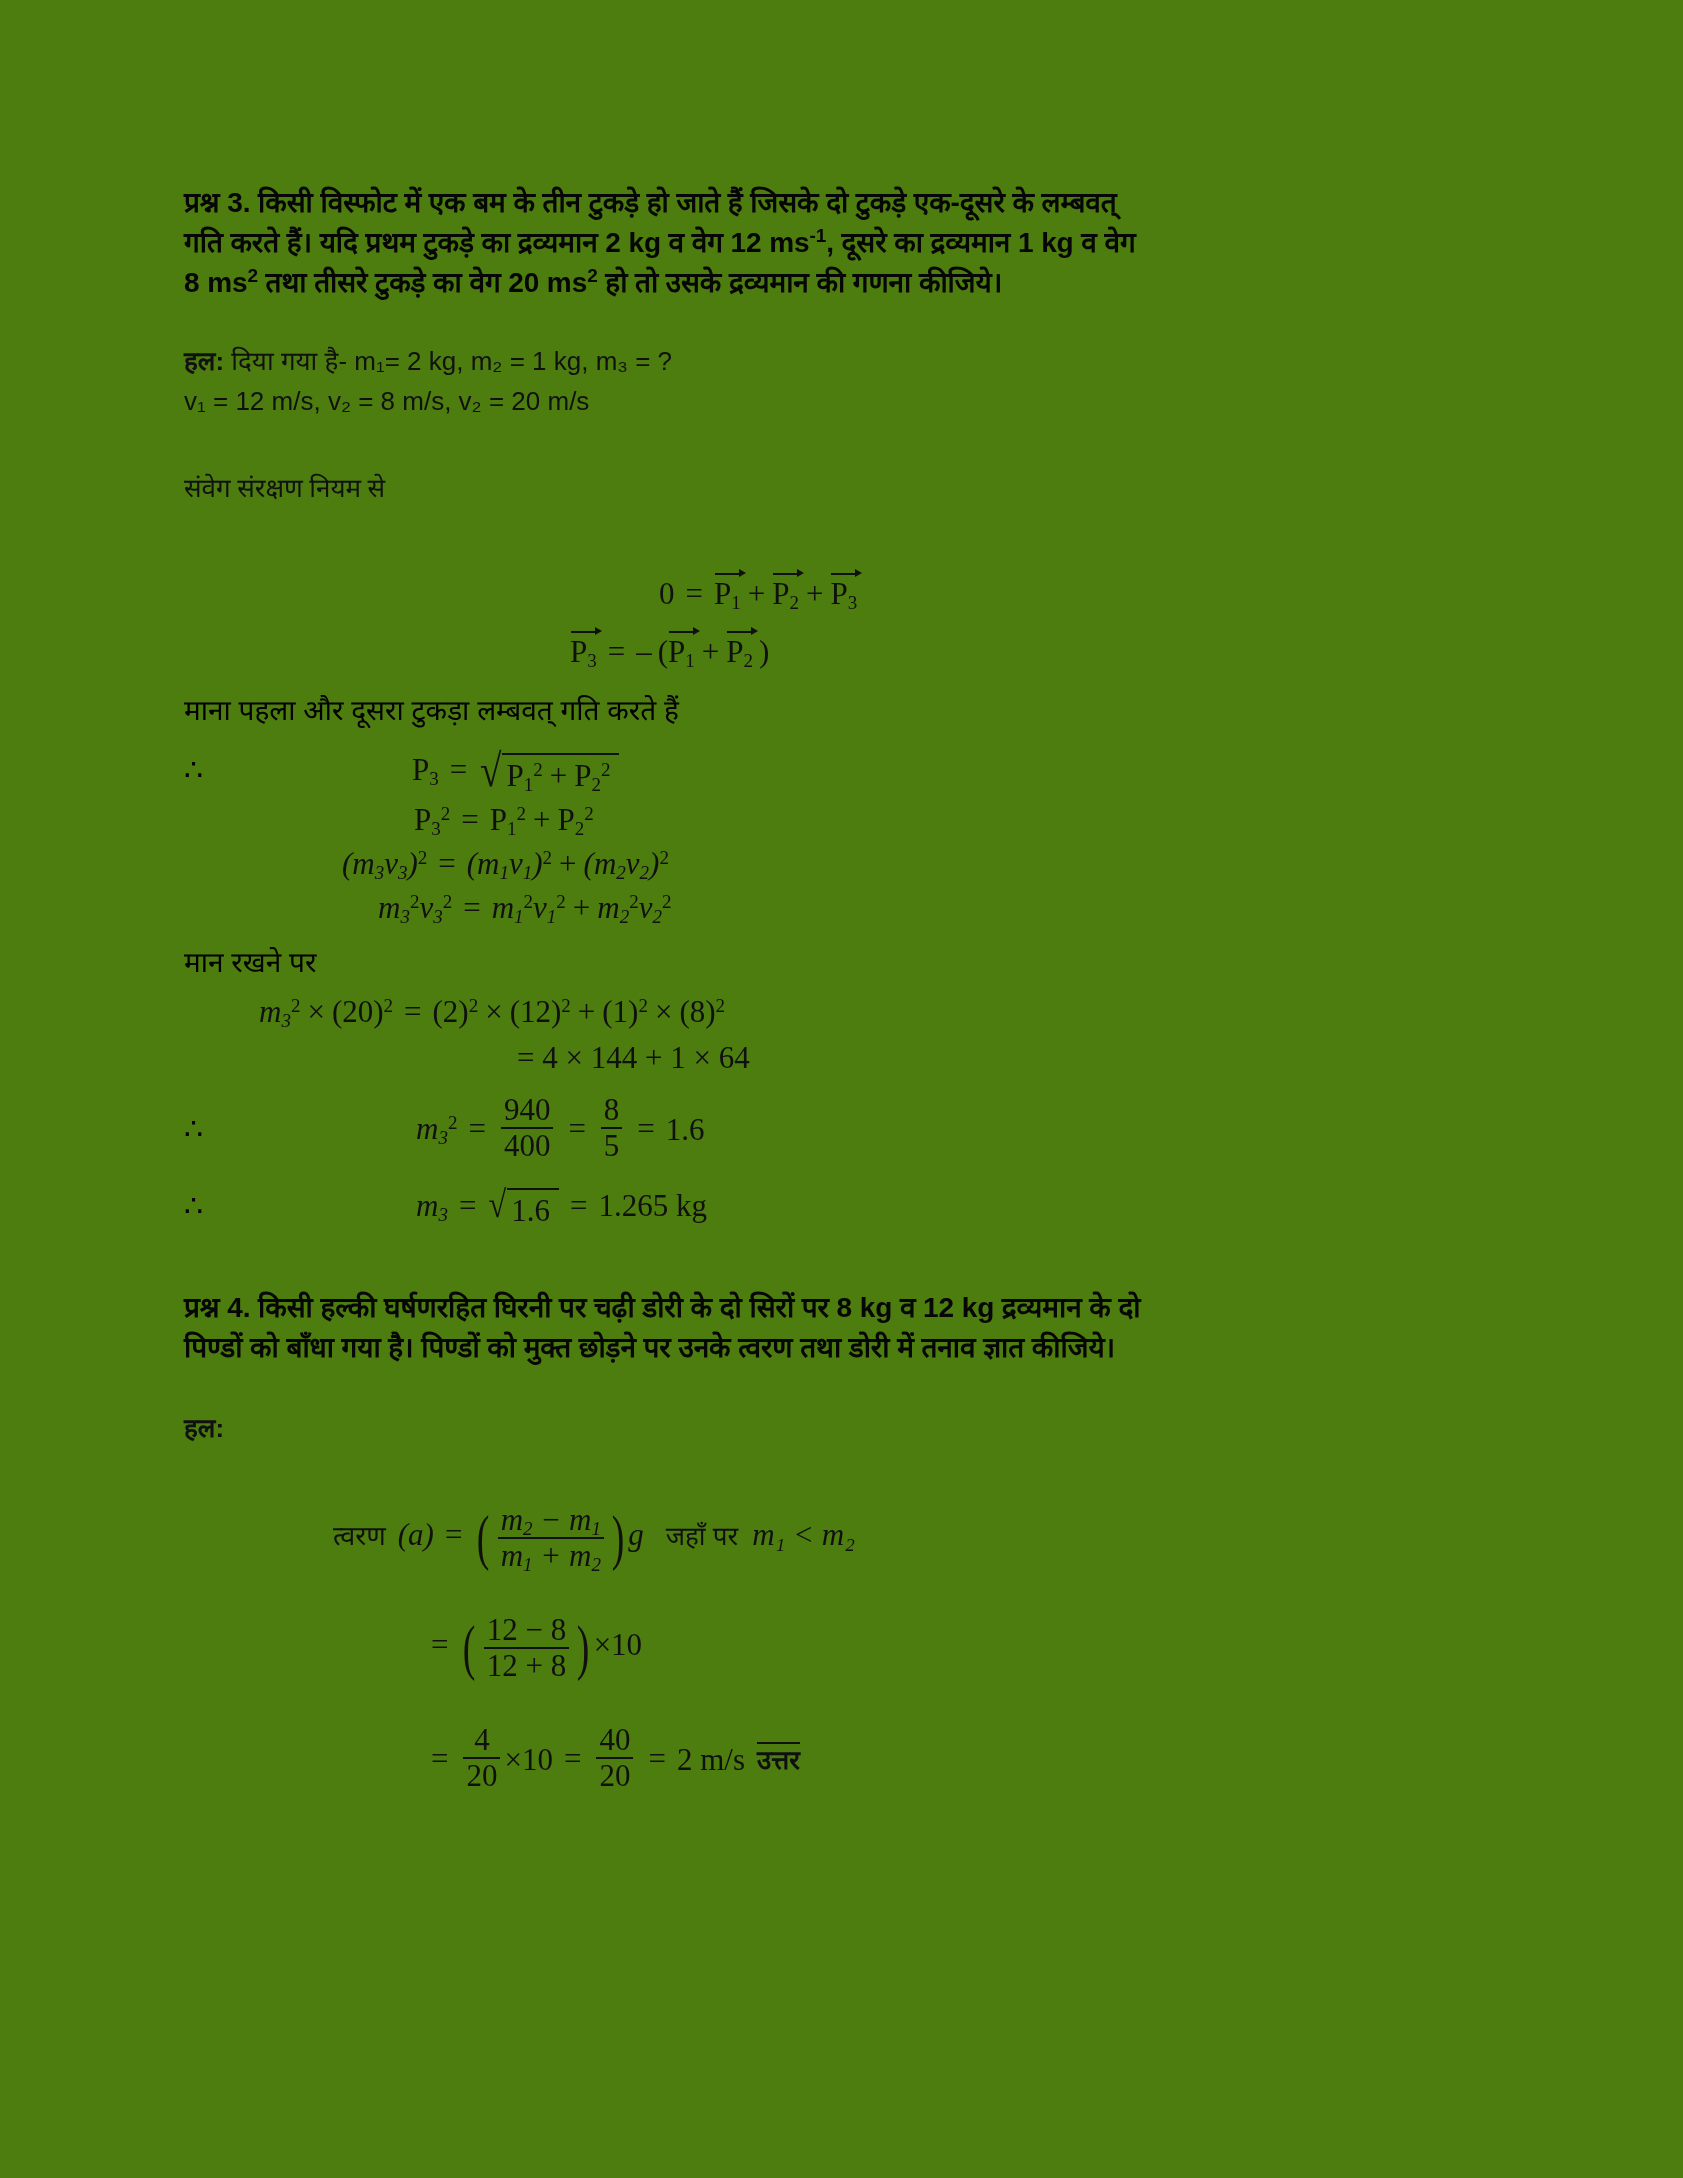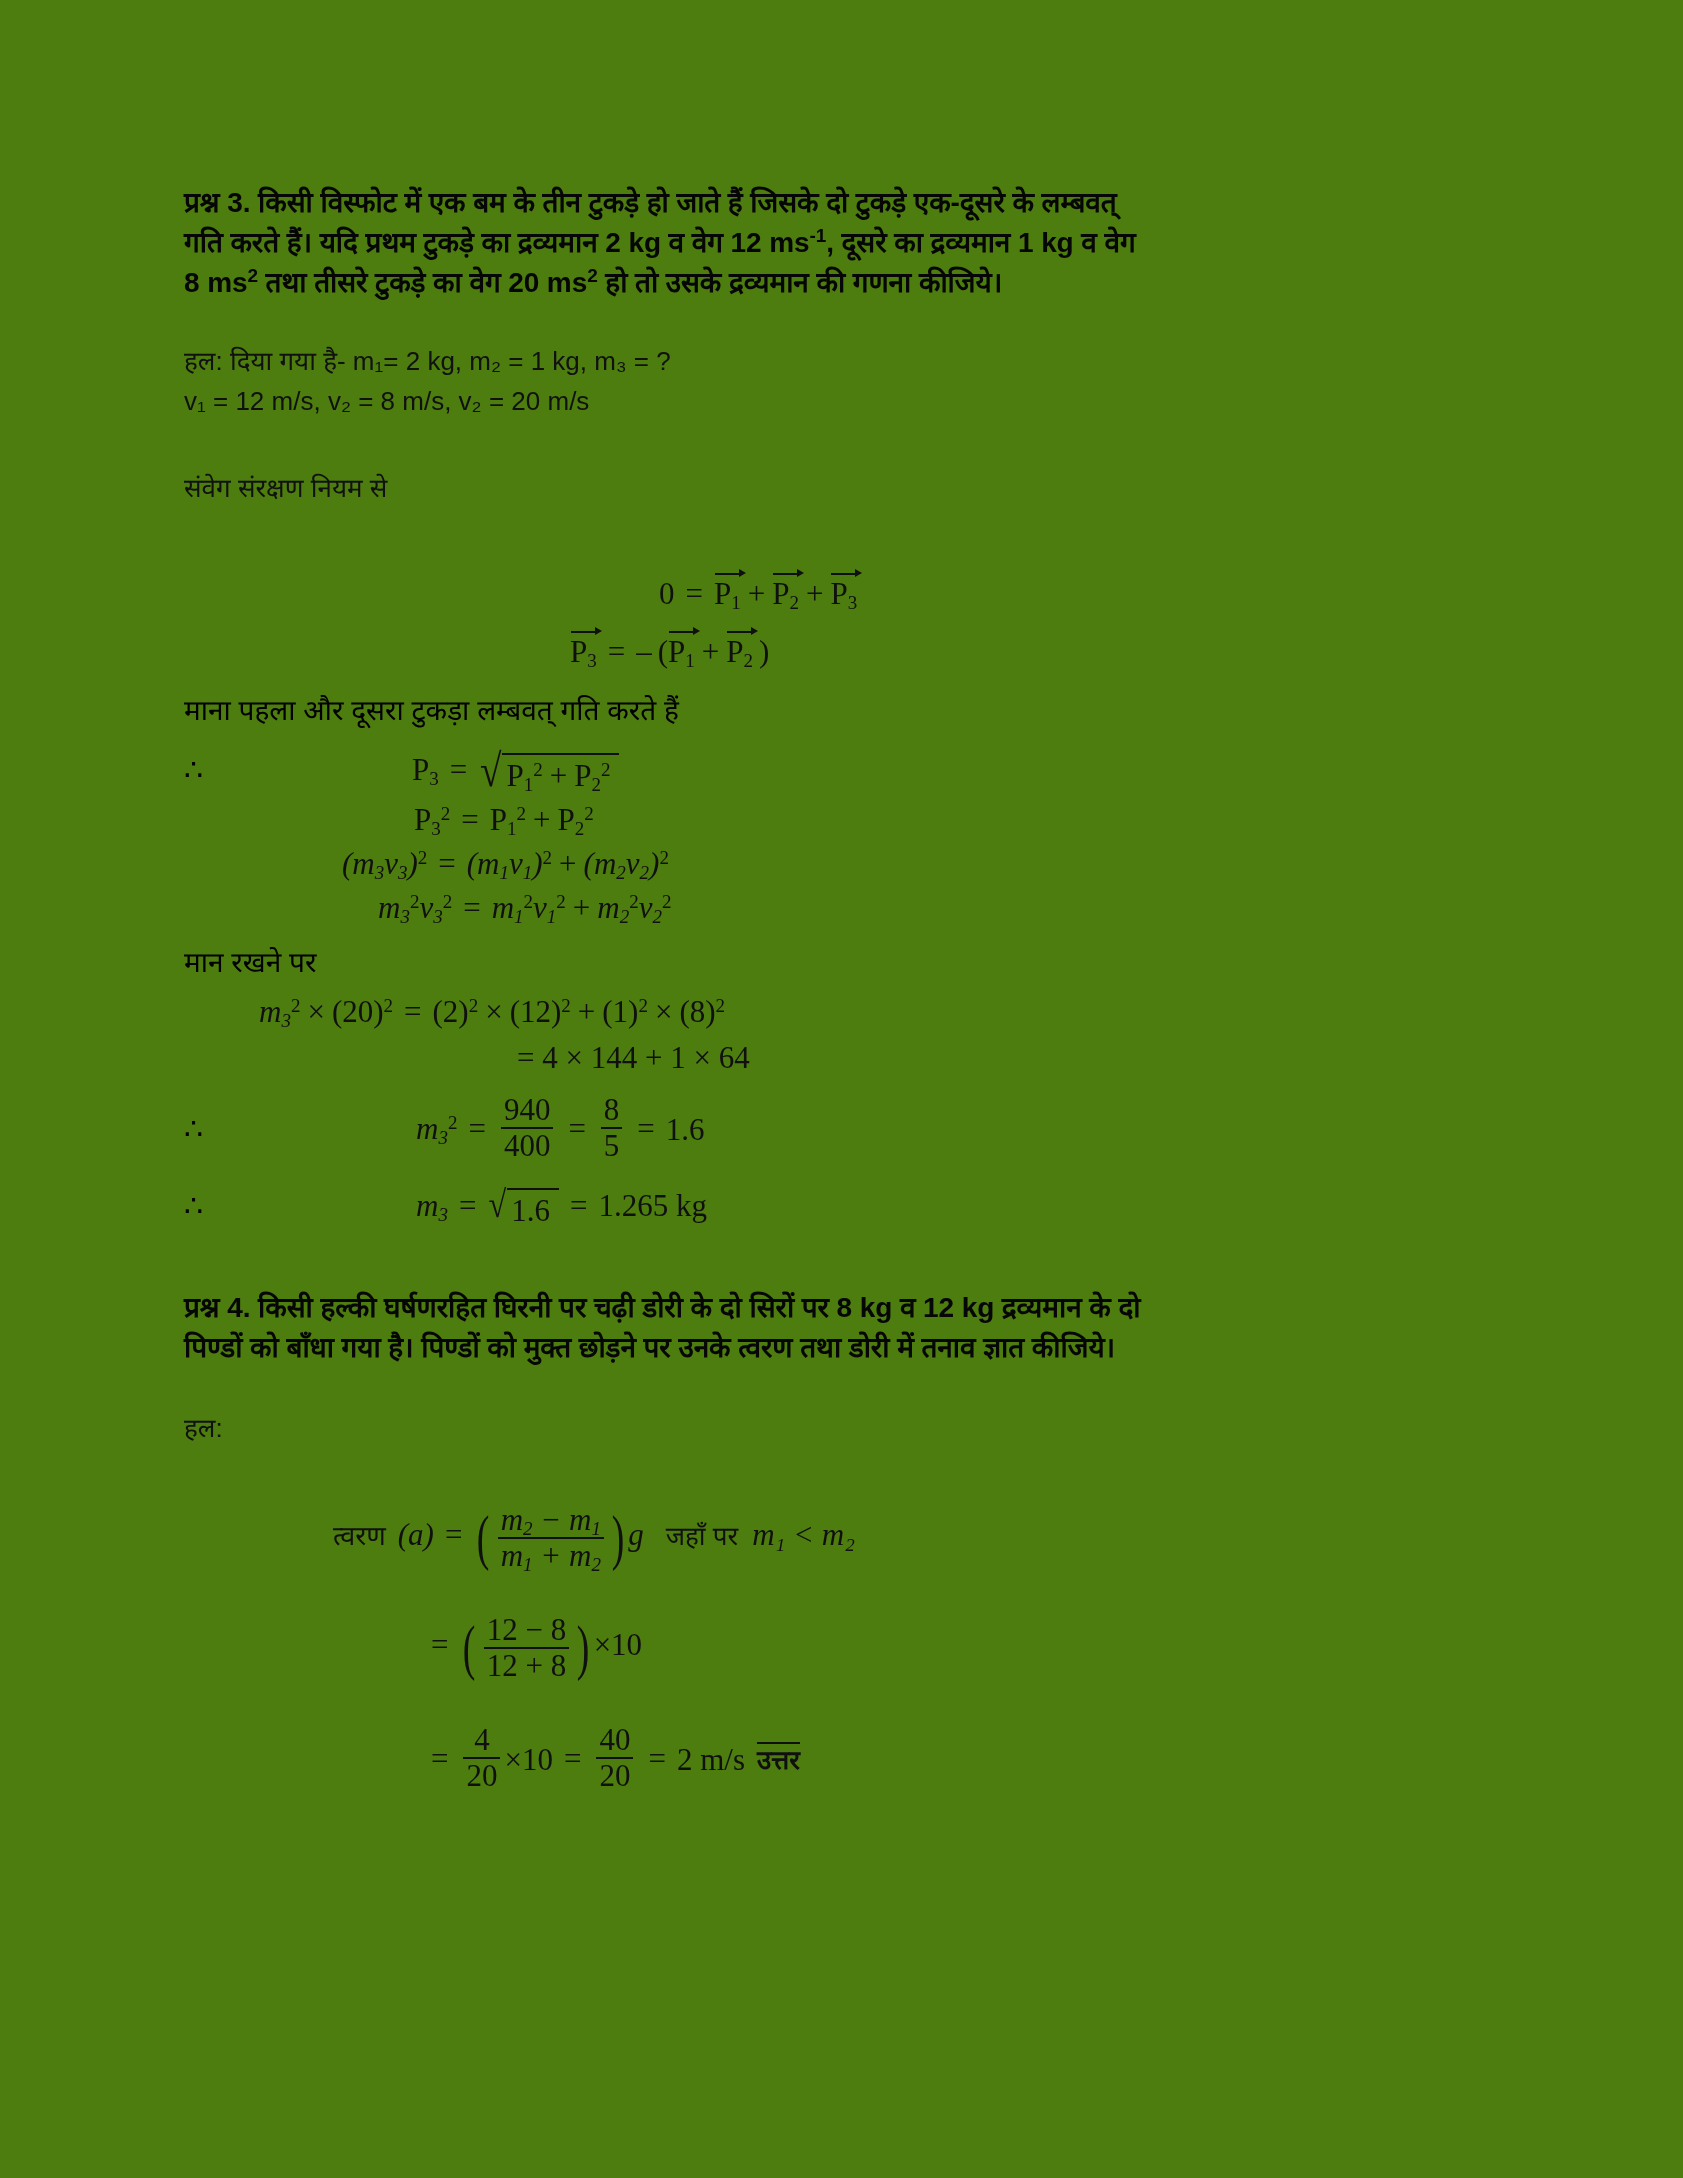--- a/index.html
+++ b/index.html
@@ -48,29 +48,29 @@
   }
 
   
   .sol-block {
     margin-top: 40px;
     font-size: 26px;
     line-height: 1.52;
     color: #111;
   }
   .sol-label {
-    font-weight: normal;
+    font-weight: bold;
   }
 
   .plain-line {
     font-size: 26px;
     line-height: 1.5;
     color: #111;
   }
-  .gap-lg { margin-top: 48px; }
+  .gap-lg { margin-top: 48px; font-family: Liberation Serif, serif; }
 
   
   .math {
     font-family: "Liberation Serif", serif;
     font-size: 31px;
     color: #101010;
     white-space: nowrap;
   }
   .math .it {
     font-style: italic;

